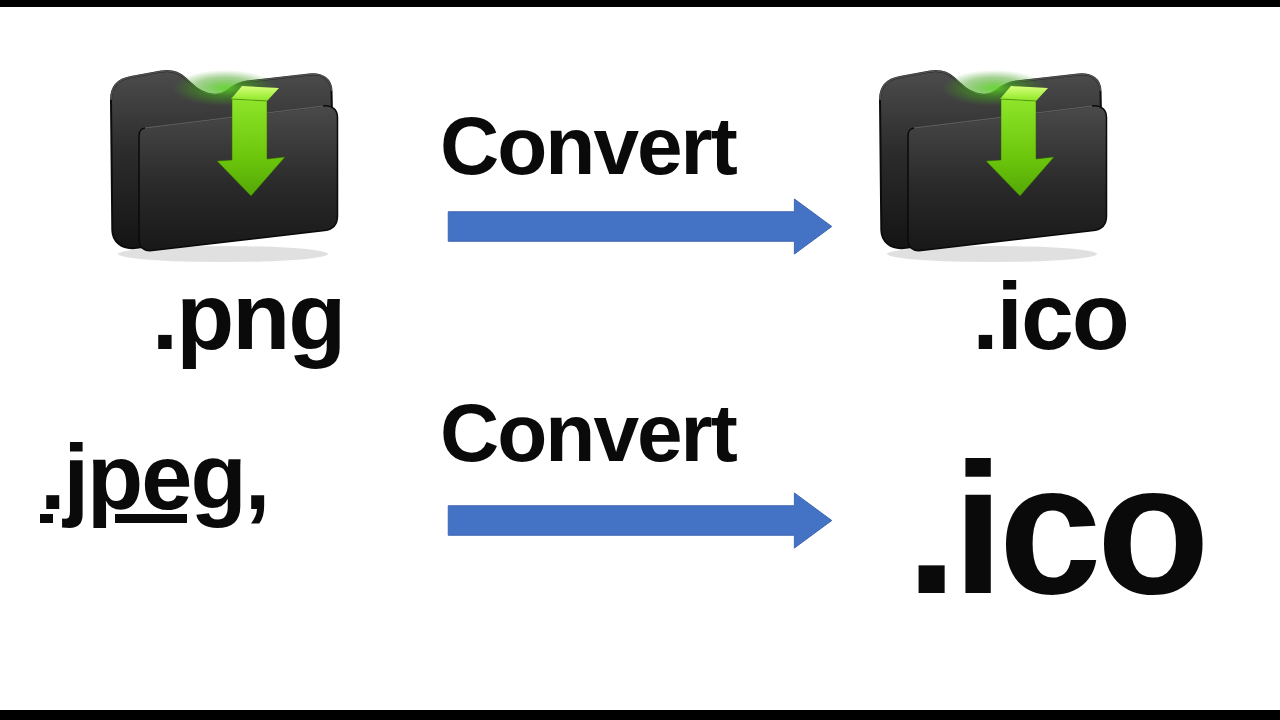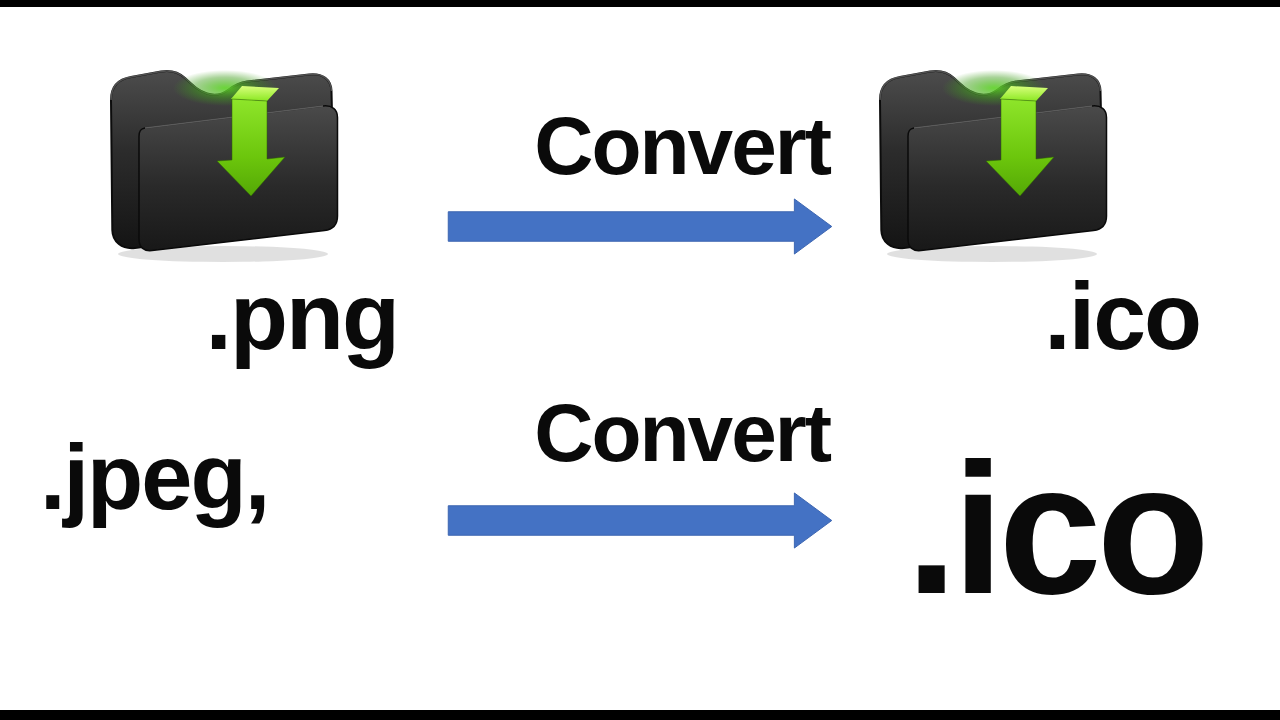--- a/index.html
+++ b/index.html
@@ -11,43 +11,44 @@
   }
   .bar{position:absolute;left:0;width:1280px;background:var(--letterbox,#000);}
   .bar.top{top:0;height:7px;}
   .bar.bottom{top:710px;height:10px;}
 
   .folder{position:absolute;width:250px;height:228px;}
   .folder.f1{left:95px;top:40px;}
   .folder.f2{left:864px;top:40px;}
 
   .convert{
-    position:absolute;left:440px;width:390px;text-align:right;
+    position:absolute;left:440px;width:390px;text-align:left;
     font-size:82px;font-weight:600;letter-spacing:-2px;line-height:1;
     white-space:nowrap;
   }
   .convert.c1{top:105px;}
   .convert.c2{top:392px;}
 
   .arrow{position:absolute;width:386px;height:59px;}
   .arrow.a1{left:447px;top:197px;}
   .arrow.a2{left:447px;top:491px;}
 
   .fmt-label{
-    position:absolute;width:300px;text-align:right;
+    position:absolute;width:300px;text-align:center;
     font-size:95px;font-weight:600;letter-spacing:-2px;line-height:1;
     white-space:nowrap;
   }
   .fmt-label.png{left:98px;top:269px;}
   .fmt-label.ico-top{left:900px;top:269px;}
 
   .jpeg-block{
     position:absolute;left:40px;top:431px;
     font-size:92px;font-weight:600;letter-spacing:-2px;line-height:1;
     white-space:nowrap;
+    text-decoration:underline;
   }
   .big-ico{
     position:absolute;left:906px;top:437px;
     font-size:185px;font-weight:600;letter-spacing:-5px;line-height:1;
     white-space:nowrap;
   }
   .defs-holder{position:absolute;width:0;height:0;overflow:hidden;}
 </style>
 </head>
 <body>

